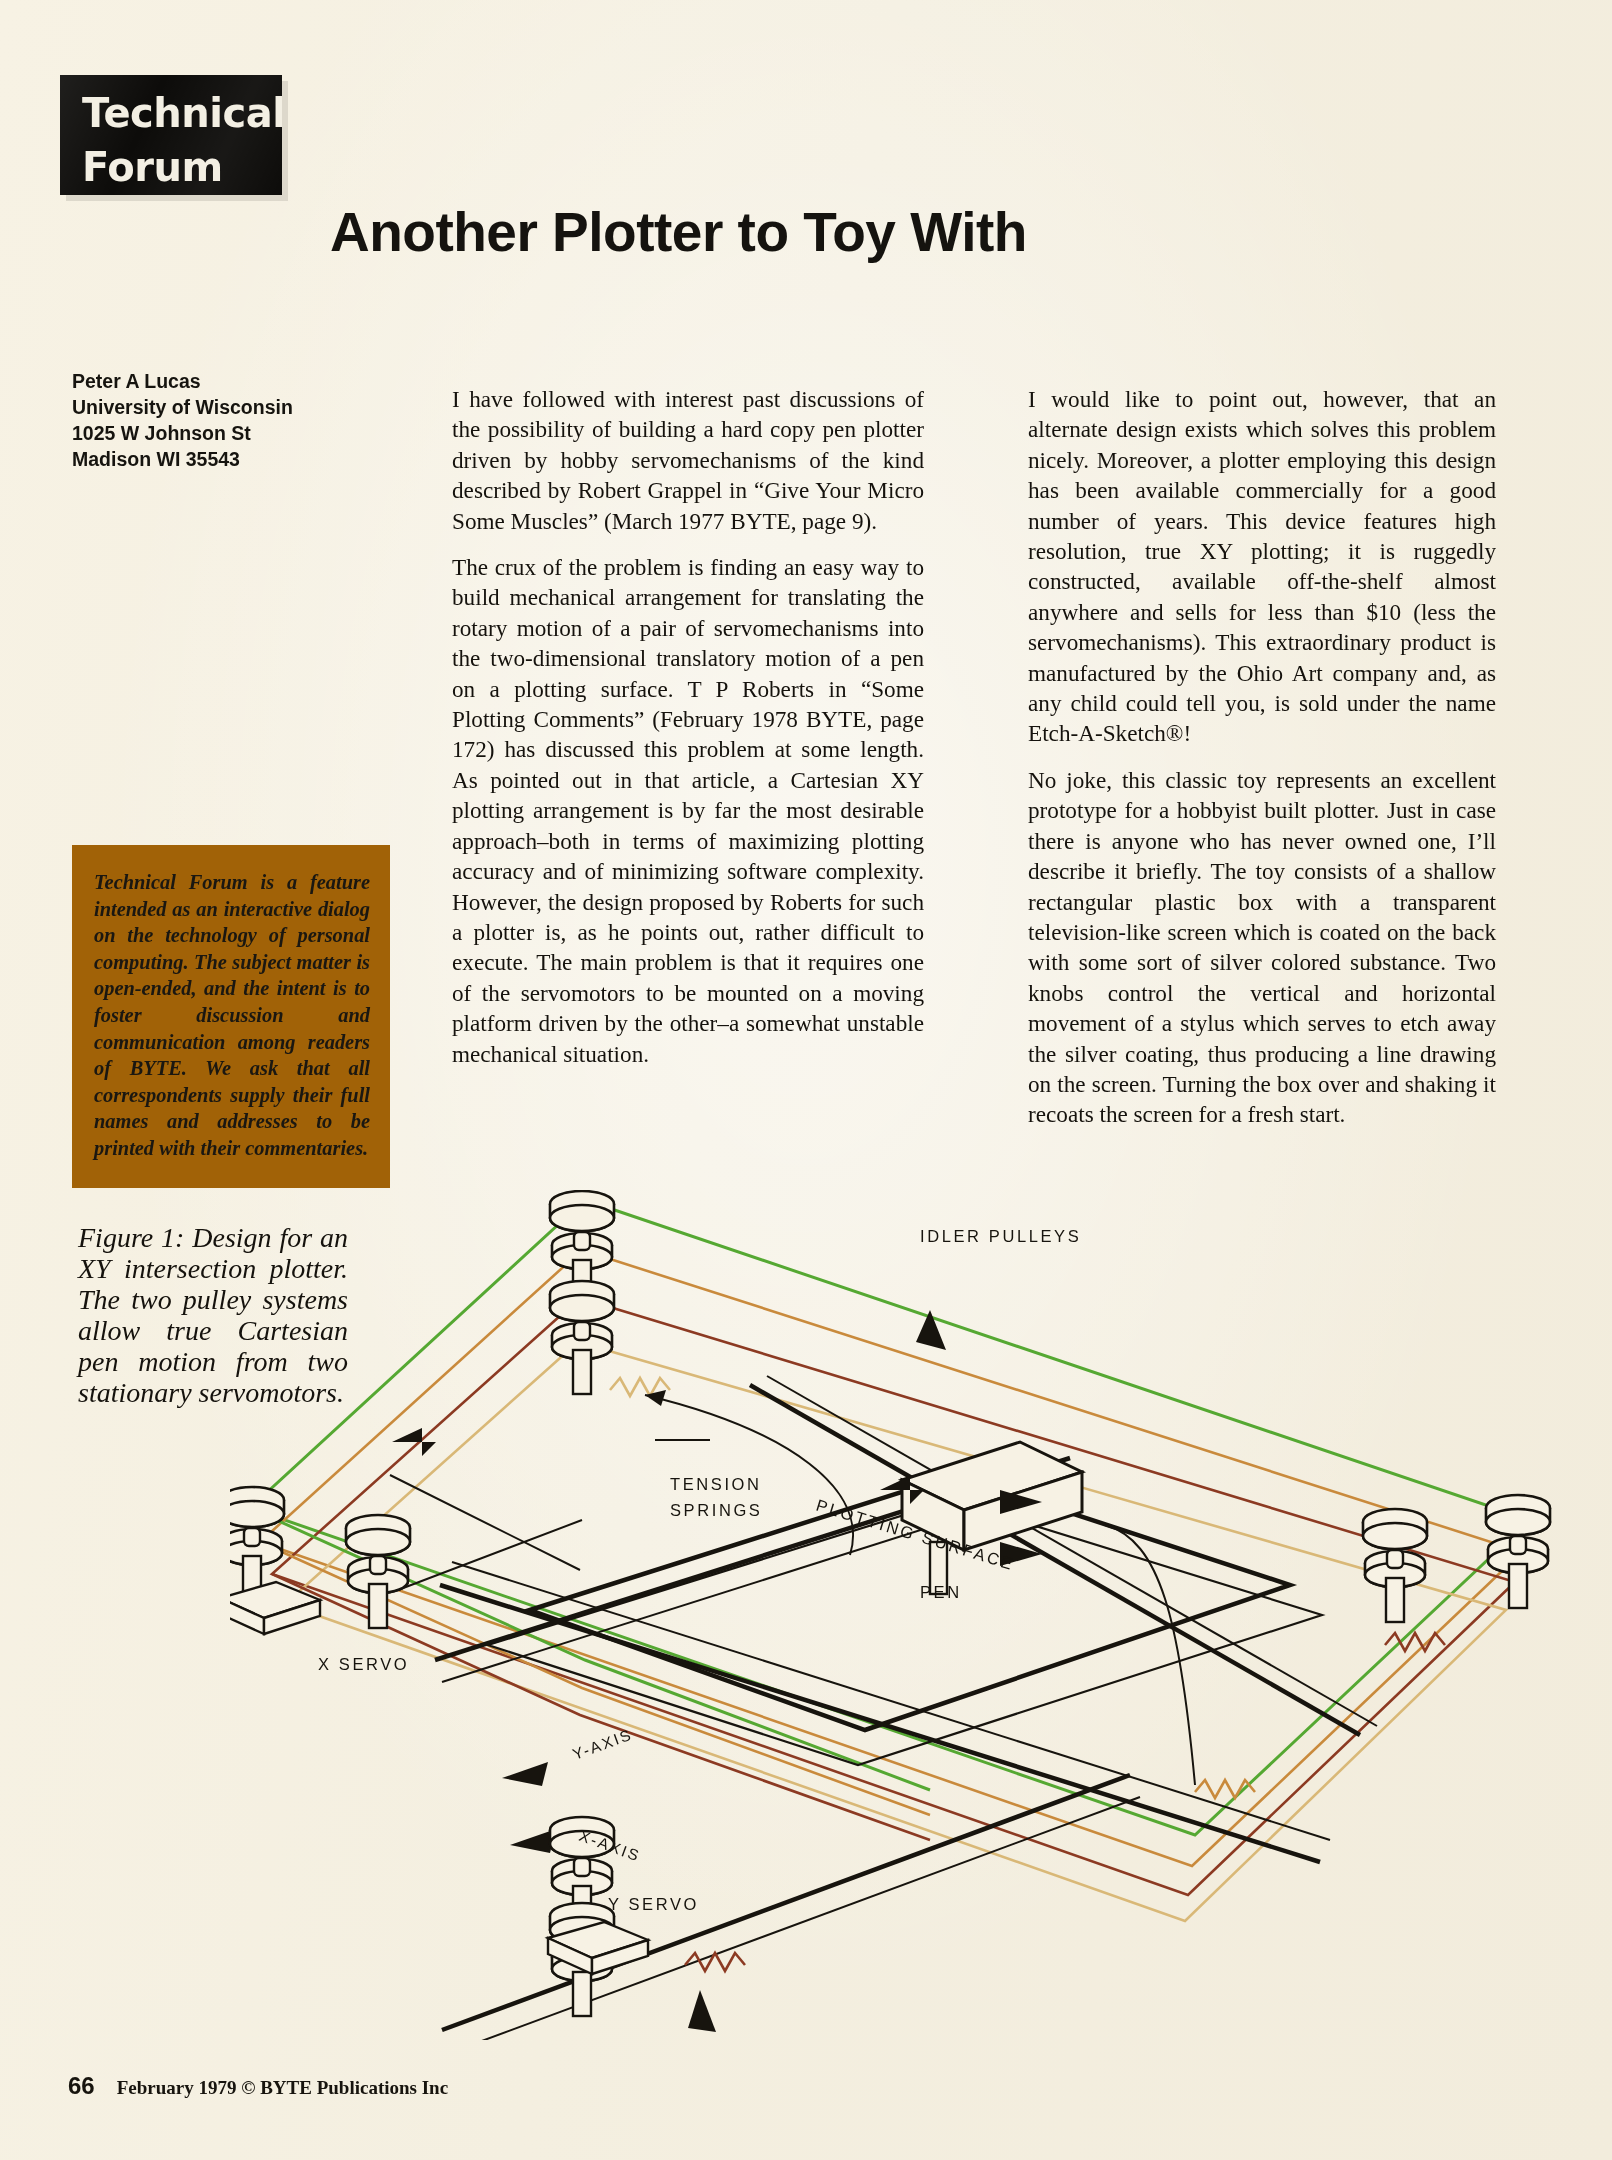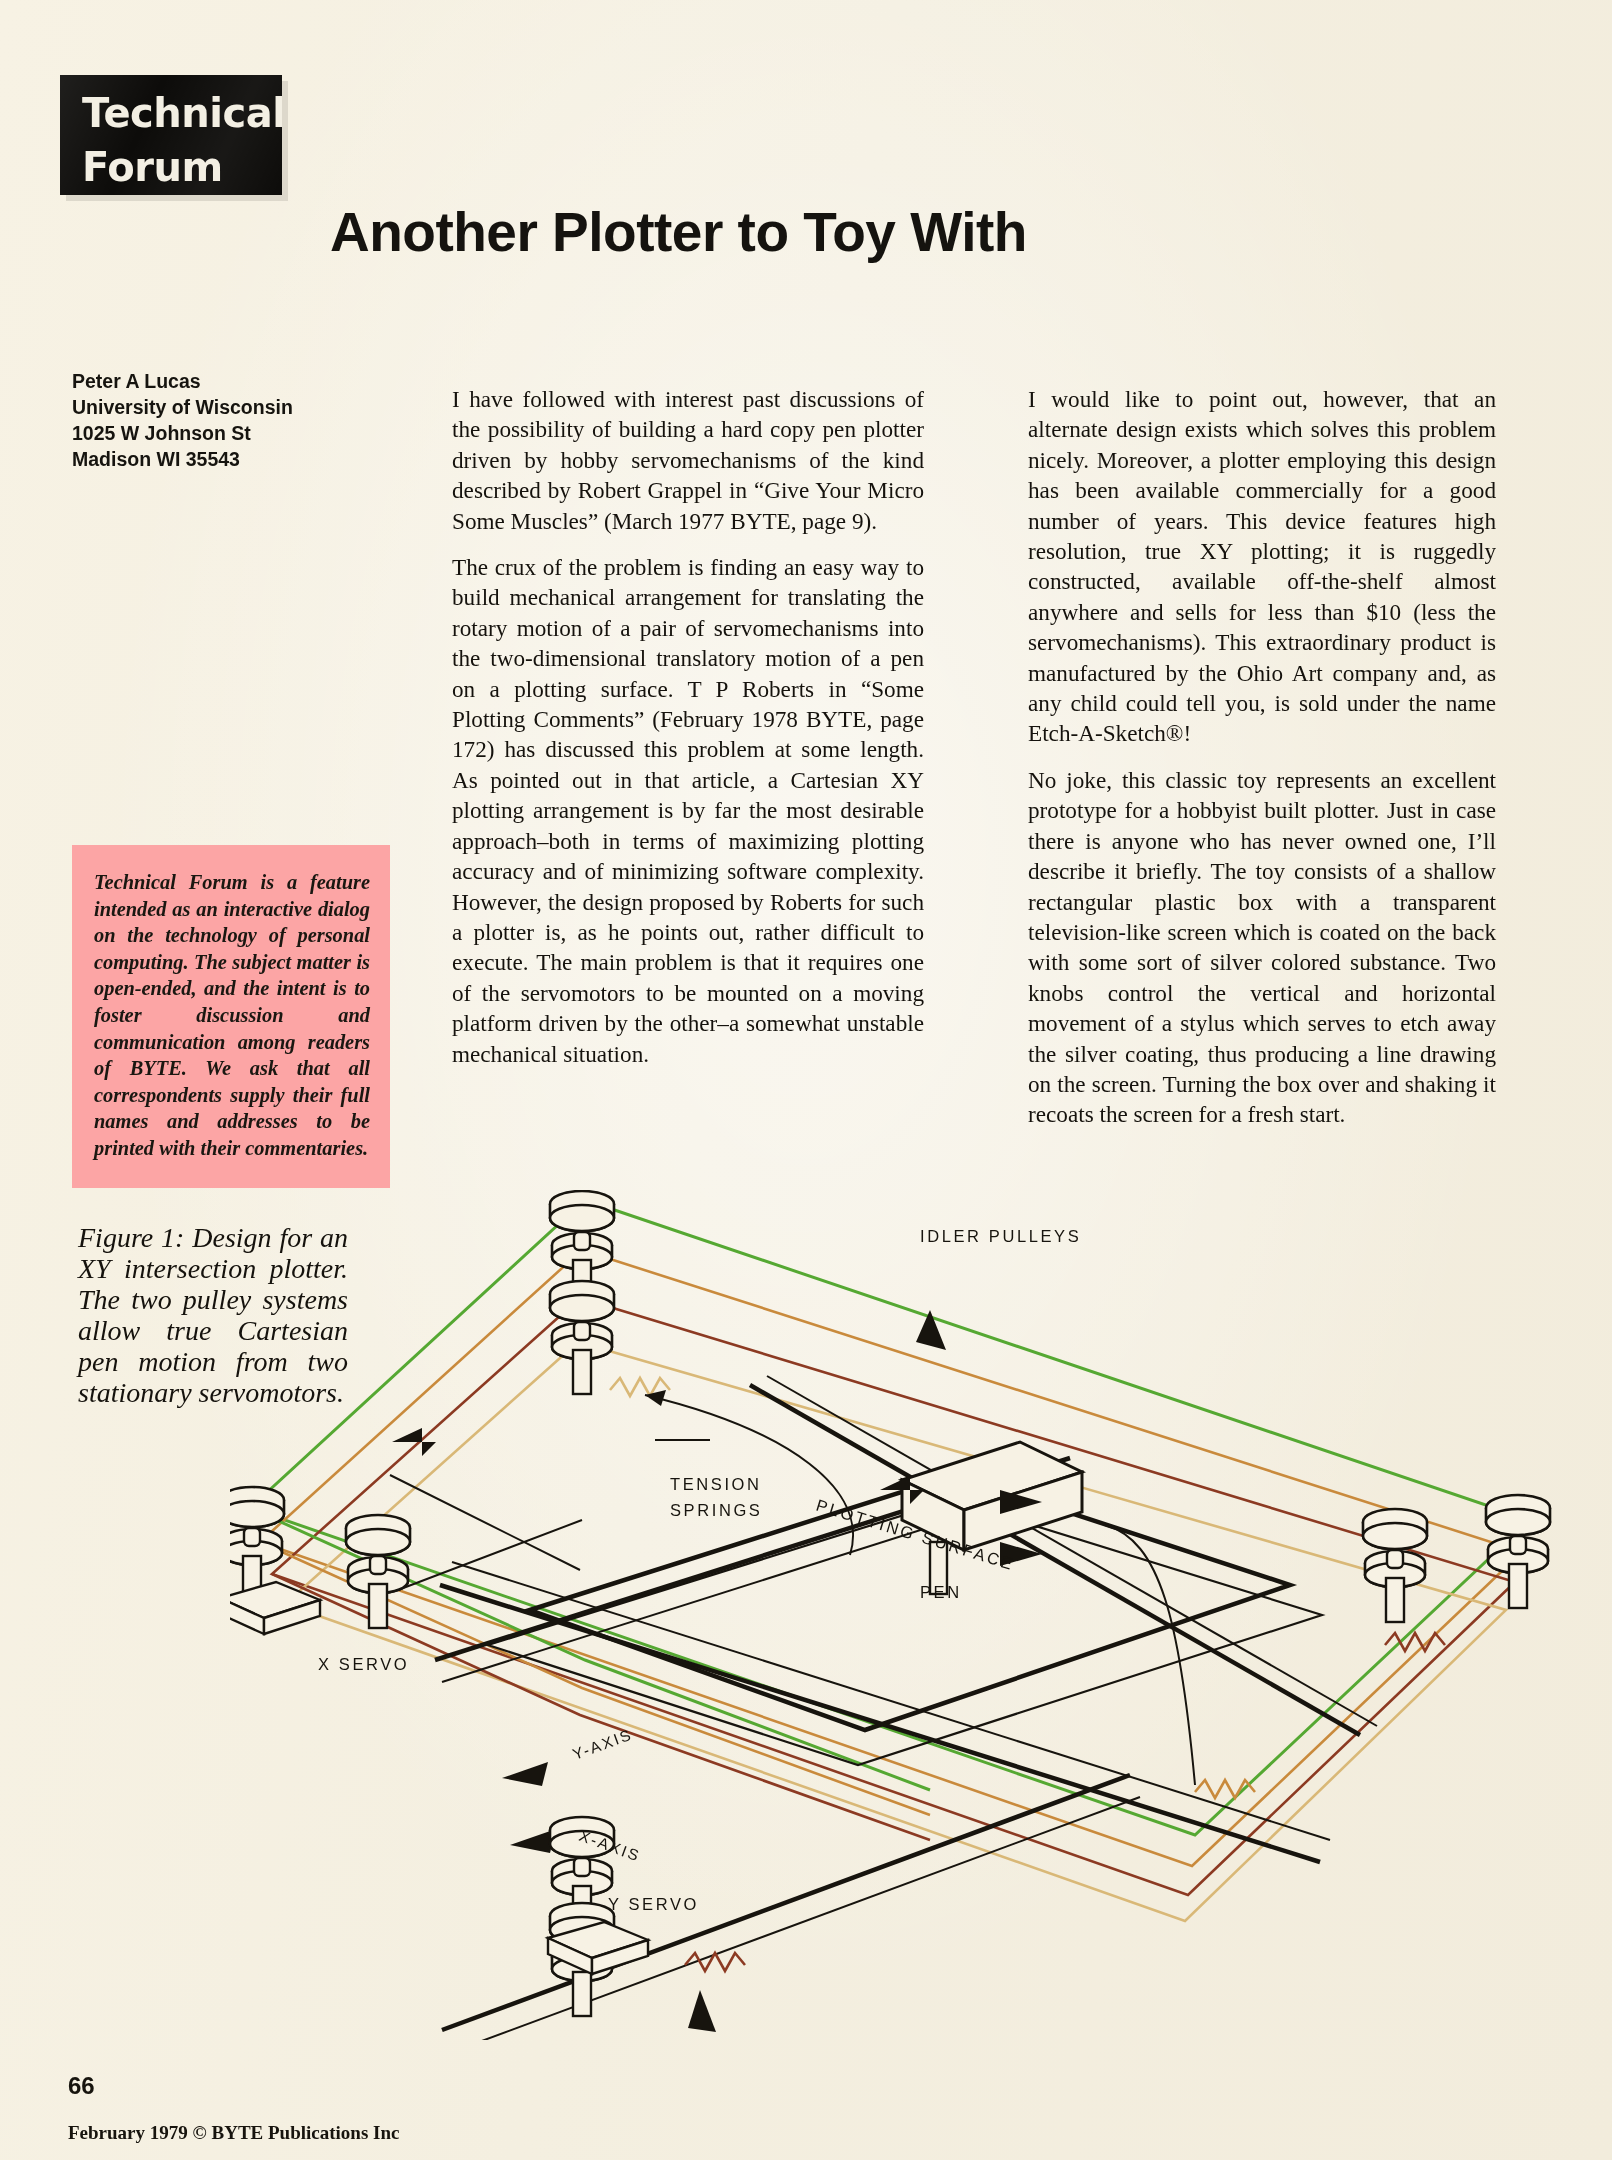--- a/index.html
+++ b/index.html
@@ -64,21 +64,21 @@
     font-family:"Liberation Serif",serif;
     font-size:23.2px;line-height:30.4px;color:#15120d;
     text-align:justify;
     -webkit-hyphens:none;hyphens:none;
   }
   .bodytext p{margin:16px;}
   .bodytext p + p{text-indent:0;}
 
   .callout{
     position:absolute;left:72px;top:845px;width:318px;
-    background:#fca5a5;
+    background:#a16207;
     padding:24px 20px 26px 22px;
     box-sizing:border-box;
   }
   .callout .txt{
     font-family:"Liberation Serif",serif;
     font-style:italic;font-weight:700;
     font-size:20.4px;line-height:26.6px;color:#1a1711;
     text-align:justify;
   }
 
@@ -86,21 +86,21 @@
     position:absolute;left:78px;top:1222px;width:270px;
     font-family:"Liberation Serif",serif;
     font-style:italic;font-size:28px;line-height:31px;color:#15120d;
     text-align:justify;
   }
 
   .footer{
     position:absolute;left:68px;top:2072px;
     font-family:"Liberation Serif",serif;
     color:#17140e;
-    display:flex;align-items:baseline;gap:22px;flex-direction:column;
+    display:flex;align-items:baseline;gap:22px;
   }
   .footer .pg{font-family:"Liberation Sans",sans-serif;font-weight:700;font-size:24px;}
   .footer .cp{font-size:19px;font-weight:600;}
 
   
   .figure{
     position:absolute;left:230px;top:1190px;width:1330px;height:850px;
   }
   .figure svg{display:block;width:100%;height:100%;}
   .dlabel{

